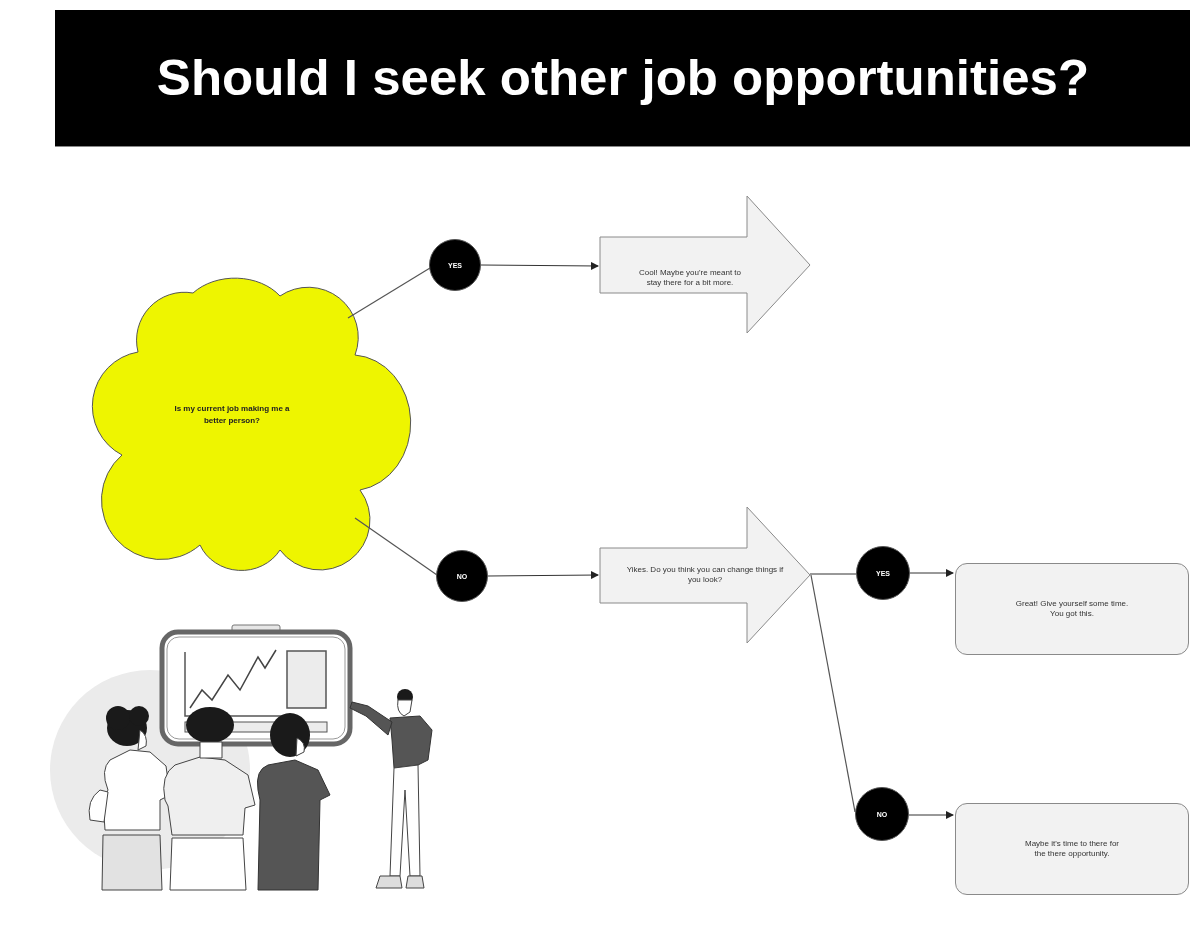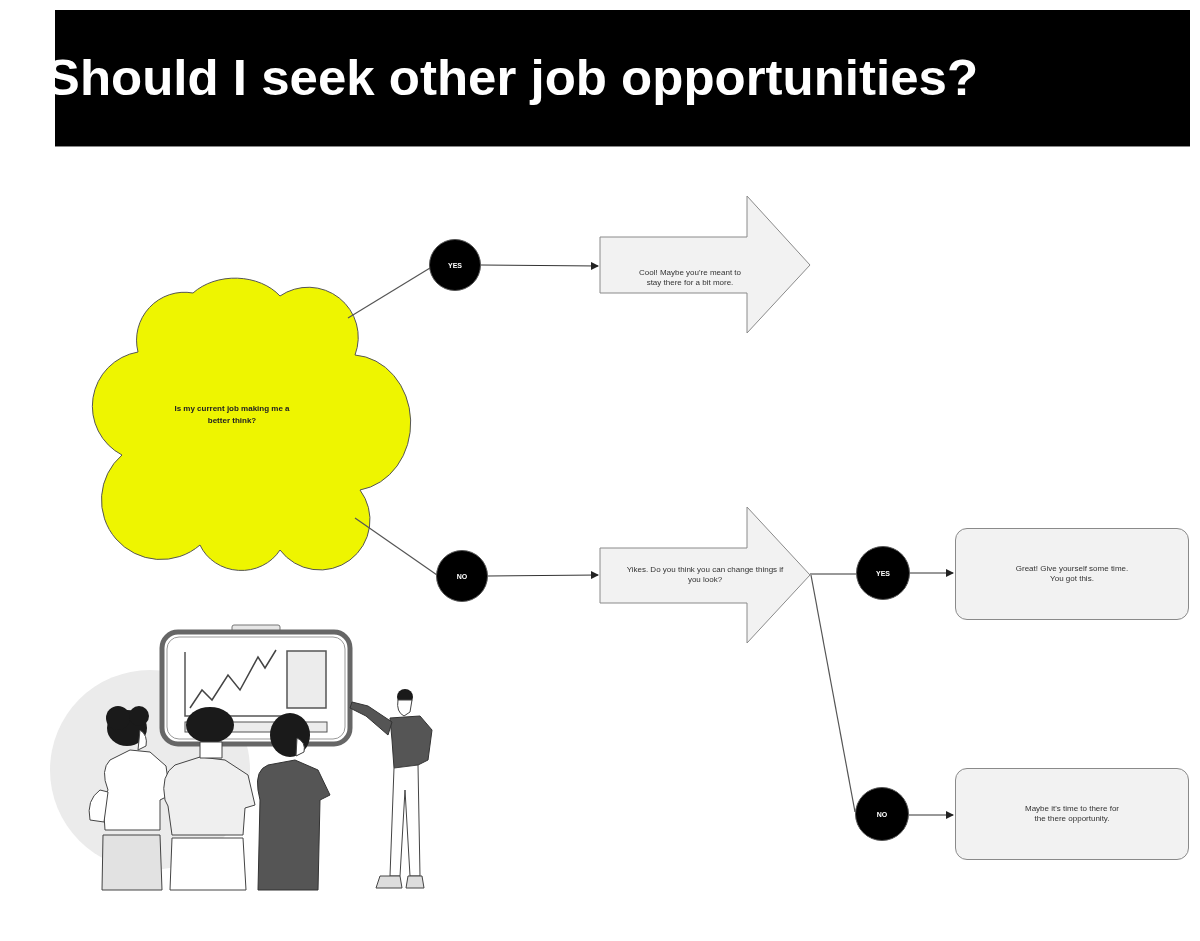--- a/index.html
+++ b/index.html
@@ -1,34 +1,34 @@
 <!DOCTYPE html>
 <html><head>
   <meta charset="utf-8">
   <style>
     html, body { margin: 0; padding: 0; background: #ffffff; }
     body { width: 1200px; height: 941px; position: relative; overflow: hidden; font-family: "Liberation Sans", sans-serif; }
     .title-bar {
       position: absolute; left: 55px; top: 10px; width: 1135px; height: 136px;
-      background: #000000; display: flex; align-items: center; 
+      background: #000000; display: flex; align-items: center; justify-content: center;
       border-bottom: 1px solid #888;
     }
     .title-bar h1 {
       margin: 0; color: #ffffff; font-family: "Liberation Sans", sans-serif;
       font-weight: bold; font-size: 50px; letter-spacing: 0px; transform: scaleX(1.02);
     }
     svg.canvas { position: absolute; left: 0; top: 0; }
     .label { position: absolute; text-align: center; font-family: "Liberation Sans", sans-serif; }
     .cloud-text { font-size: 8px; font-weight: bold; color: #222; line-height: 12px; }
     .arrow-text { font-size: 8px; color: #333; line-height: 10px; }
     .node-text { font-size: 7px; font-weight: bold; color: #fff; }
     .box {
       position: absolute; background: #f2f2f2; border: 1px solid #8a8a8a; border-radius: 12px;
       display: flex; align-items: center; justify-content: center; text-align: center;
-      font-size: 8px; color: #333; line-height: 10px; box-sizing: border-box;
+      font-size: 8px; color: #333; line-height: 10px; box-sizing: border-box; margin-top: 35px;
     }
     .node {
       position: absolute; border-radius: 50%; background: #000; display: flex;
       align-items: center; justify-content: center; border: 1px solid #555; box-sizing: border-box;
     }
   </style>
 </head>
 <body>
 
 <div class="title-bar">
@@ -108,21 +108,21 @@
     <path d="M 390 718 L 420 716 L 432 730 L 428 760 L 418 765 L 394 768 L 392 740 Z" fill="#555555" stroke="#333" stroke-width="1"></path>
     <path d="M 392 722 L 368 706 L 352 702 L 350 708 L 366 716 L 388 735 Z" fill="#555" stroke="#333" stroke-width="1"></path>
     <path d="M 394 768 L 418 765 L 420 876 L 410 876 L 405 790 L 400 876 L 390 876 Z" fill="#ffffff" stroke="#444" stroke-width="1"></path>
     <path d="M 380 876 L 400 876 L 402 888 L 376 888 Z" fill="#ddd" stroke="#444" stroke-width="1"></path>
     <path d="M 408 876 L 422 876 L 424 888 L 406 888 Z" fill="#ddd" stroke="#444" stroke-width="1"></path>
   </g>
 </svg>
 
 <div class="label cloud-text" style="left:147px; top:403px; width:170px;">
   <div>Is my current job making me a</div>
-  <div>better think?</div>
+  <div>better person?</div>
 </div>
 
 <div class="node" style="left:429px; top:239px; width:52px; height:52px;">
   <span class="node-text">YES</span>
 </div>
 <div class="node" style="left:436px; top:550px; width:52px; height:52px;">
   <span class="node-text">NO</span>
 </div>
 <div class="node" style="left:856px; top:546px; width:54px; height:54px;">
   <span class="node-text">YES</span>

